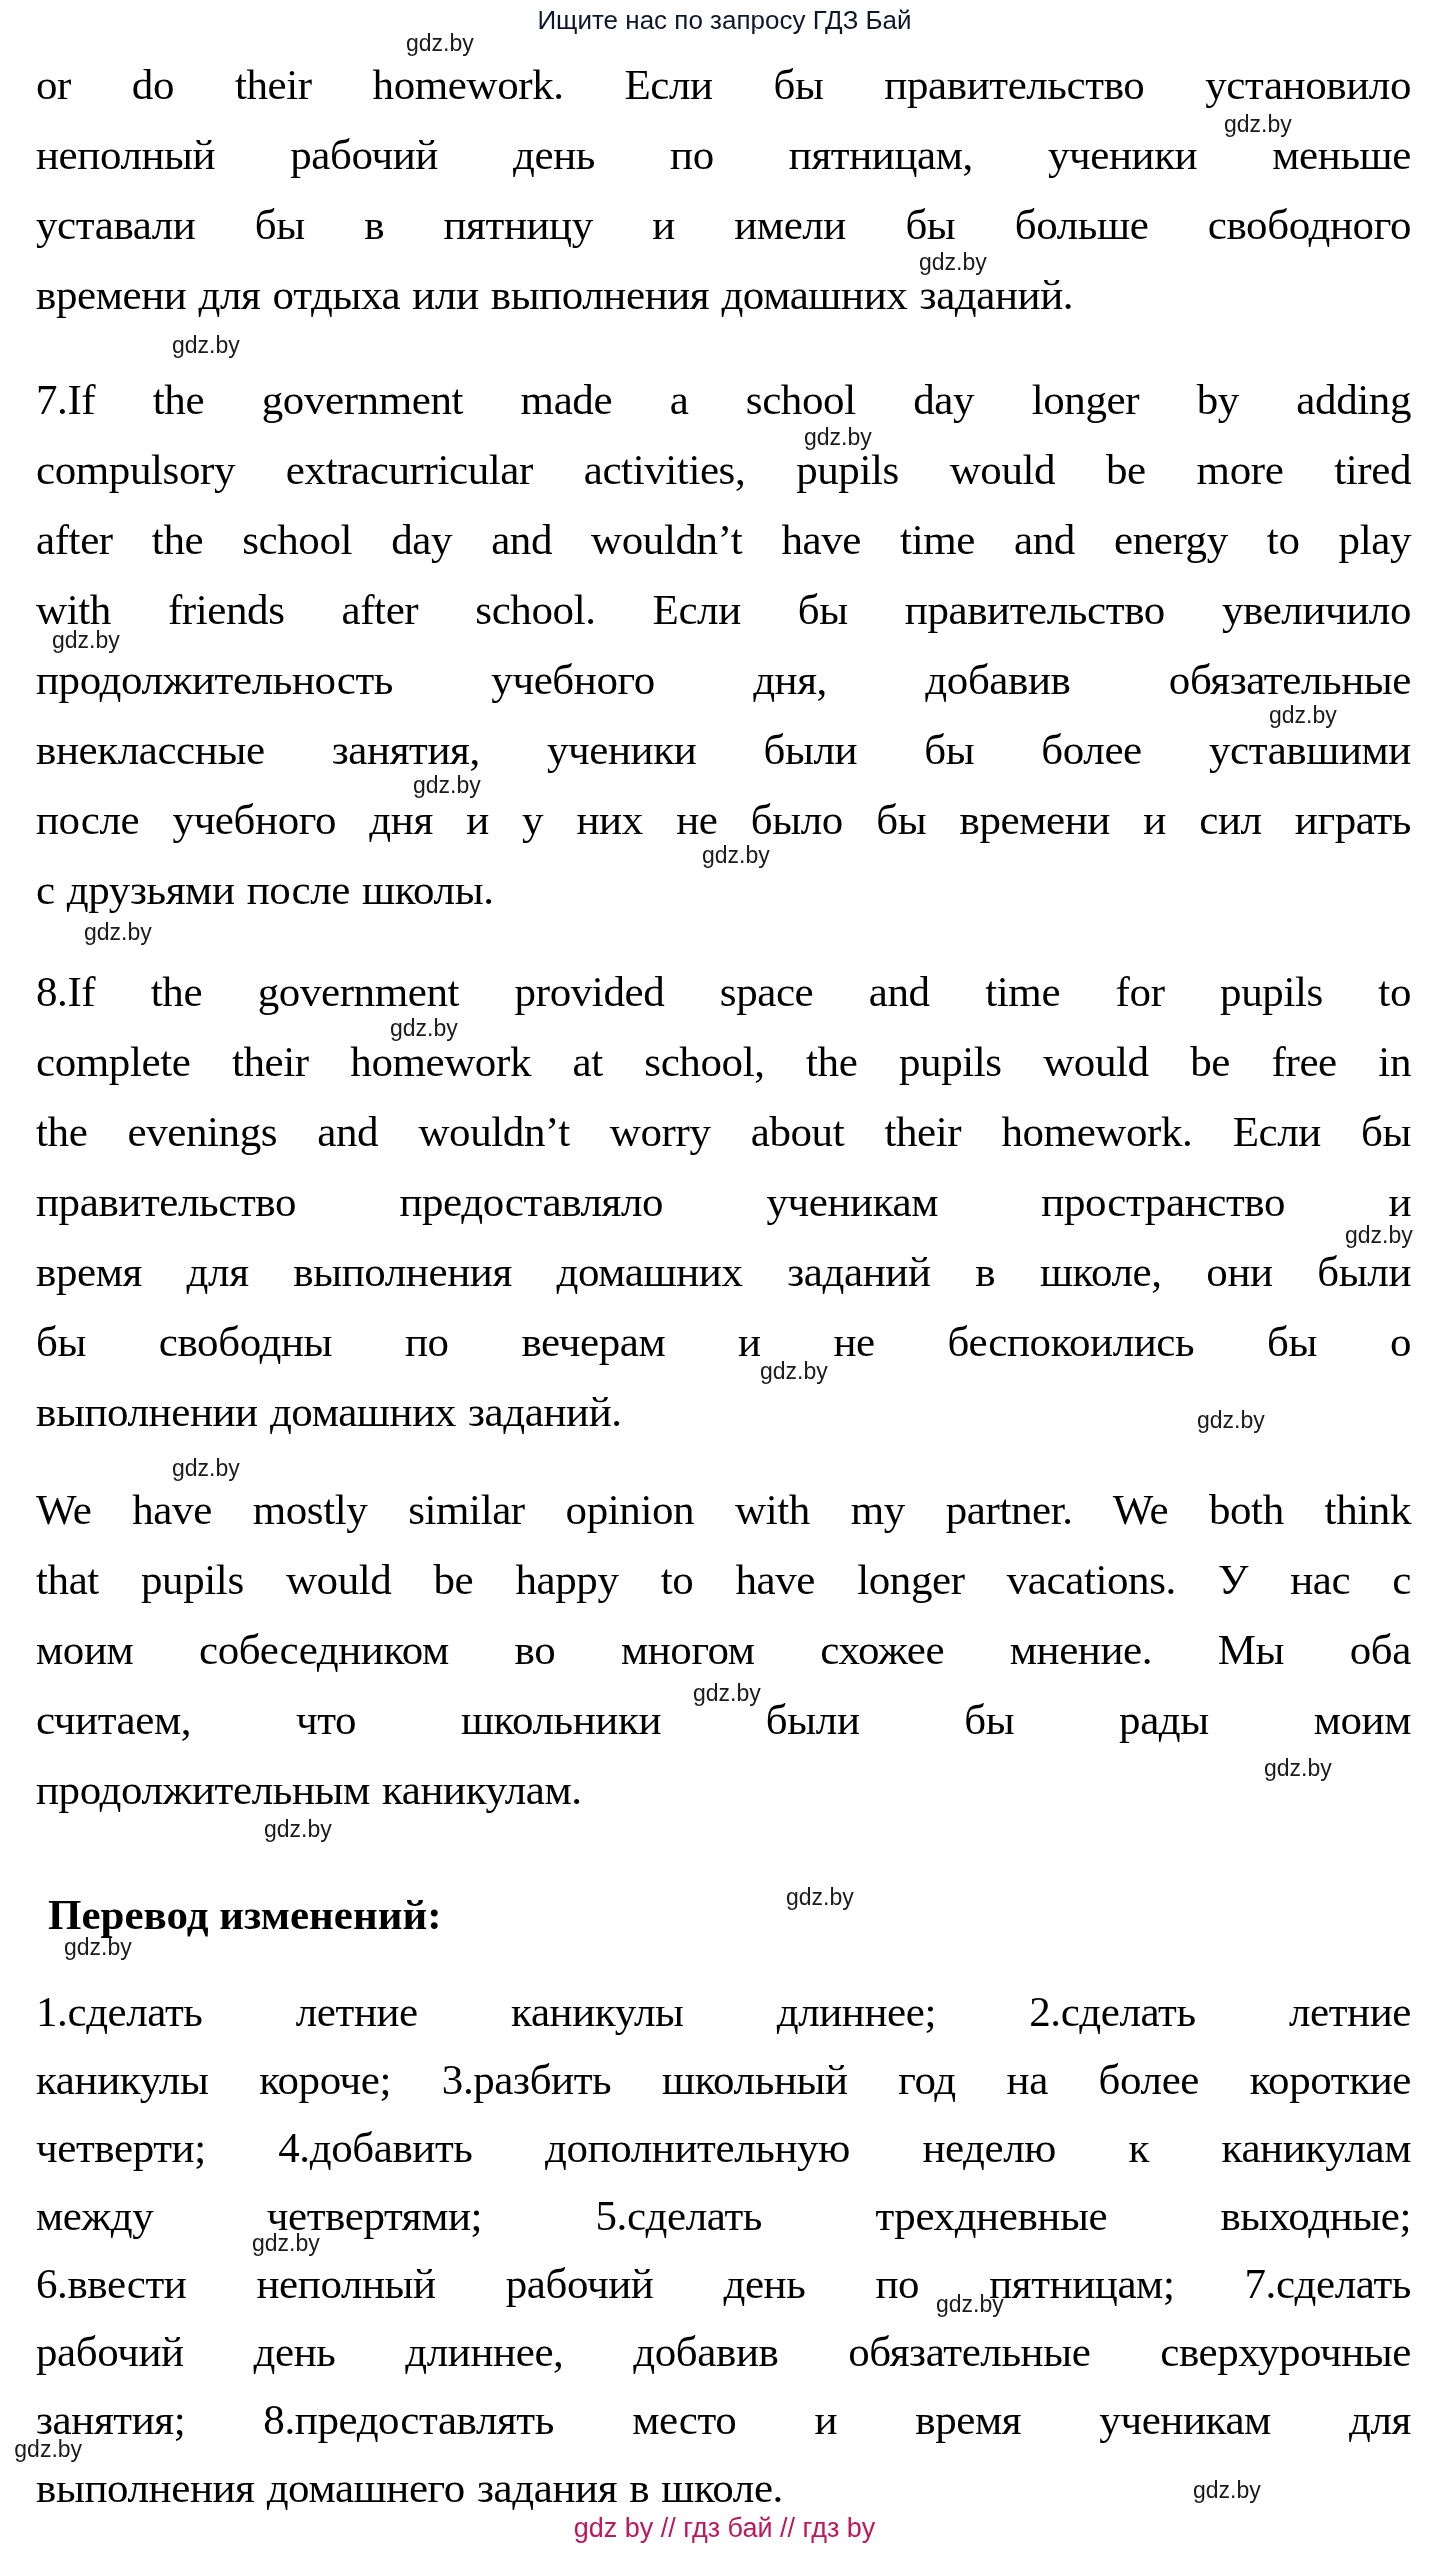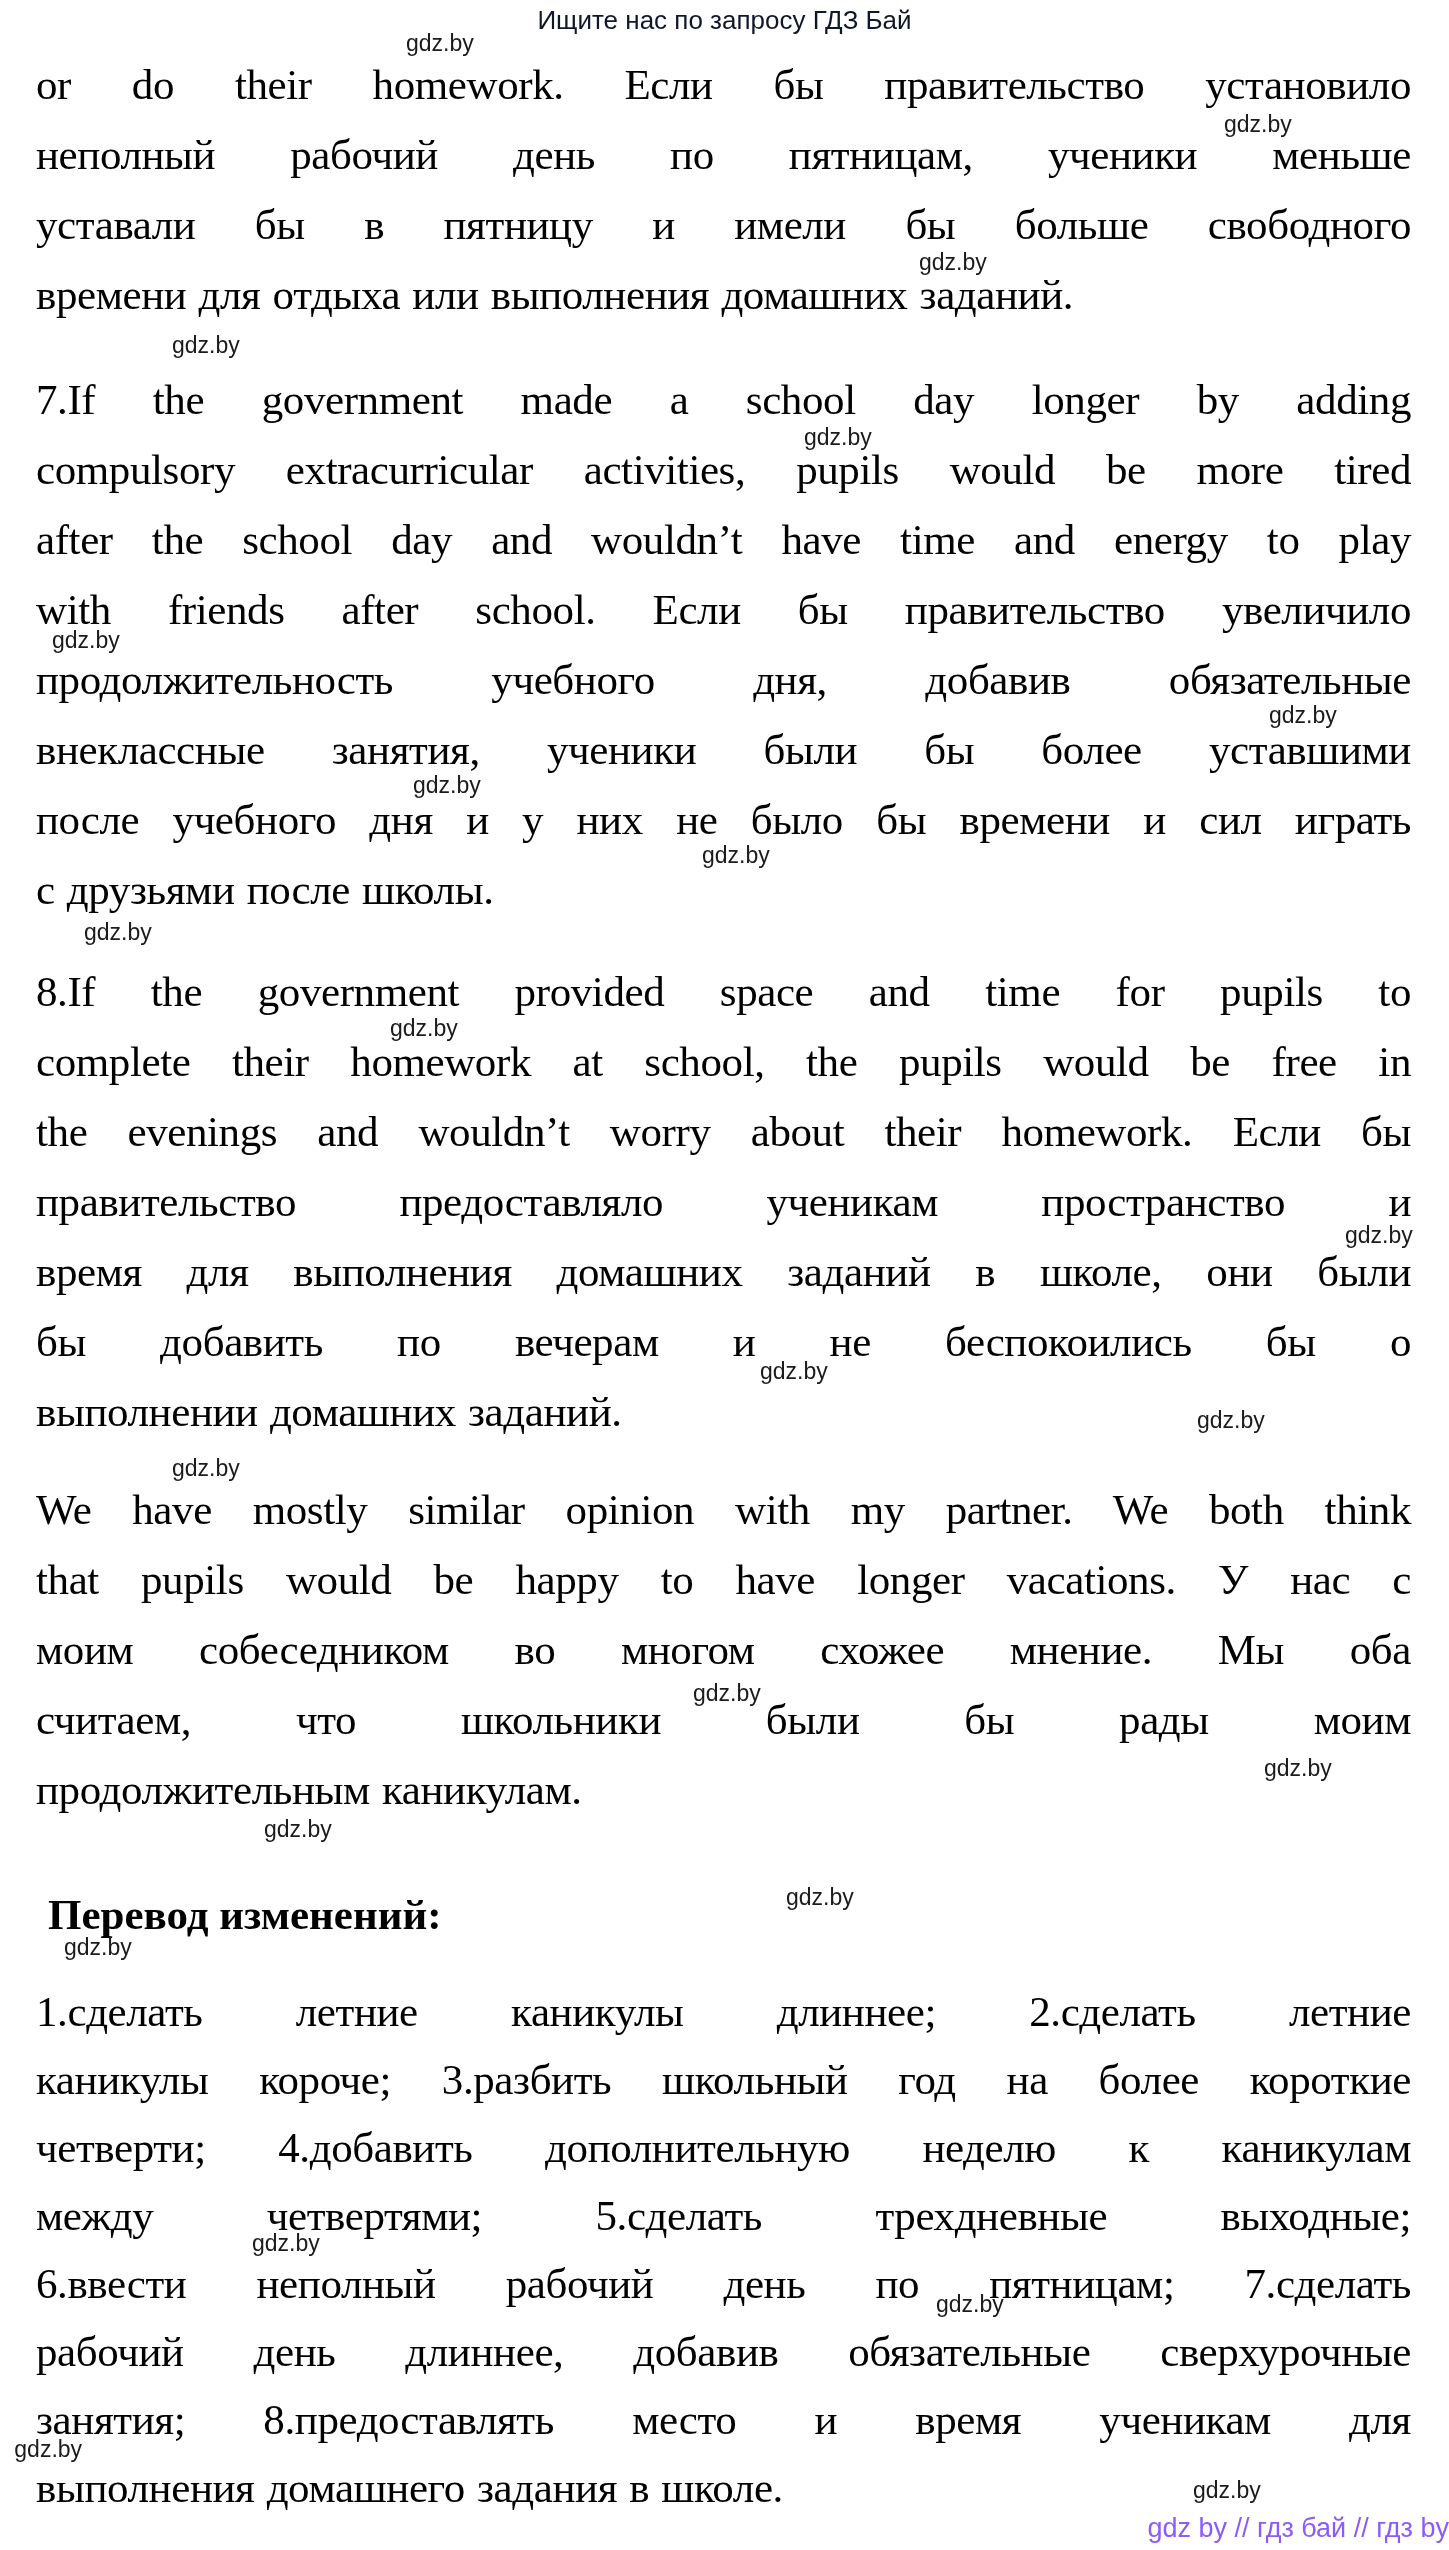--- a/index.html
+++ b/index.html
@@ -91,21 +91,21 @@
       <div class="jline">после учебного дня и у них не было бы времени и сил играть</div>
       <div class="jline">с друзьями после школы.</div>
     </div>
 
   <div class="para p8">
       <div class="jline">8.If the government provided space and time for pupils to</div>
       <div class="jline">complete their homework at school, the pupils would be free in</div>
       <div class="jline">the evenings and wouldn’t worry about their homework. Если бы</div>
       <div class="jline">правительство предоставляло ученикам пространство и</div>
       <div class="jline">время для выполнения домашних заданий в школе, они были</div>
-      <div class="jline">бы добавить по вечерам и не беспокоились бы о</div>
+      <div class="jline">бы свободны по вечерам и не беспокоились бы о</div>
       <div class="jline">выполнении домашних заданий.</div>
     </div>
 
   <div class="para pop">
       <div class="jline">We have mostly similar opinion with my partner. We both think</div>
       <div class="jline">that pupils would be happy to have longer vacations. У нас с</div>
       <div class="jline">моим собеседником во многом схожее мнение. Мы оба</div>
       <div class="jline">считаем, что школьники были бы рады моим</div>
       <div class="jline">продолжительным каникулам.</div>
     </div>
@@ -143,16 +143,16 @@
       <span class="watermark" style="left: 1264px; top: 1755px;">gdz.by</span>
       <span class="watermark" style="left: 264px; top: 1816px;">gdz.by</span>
       <span class="watermark" style="left: 786px; top: 1884px;">gdz.by</span>
       <span class="watermark" style="left: 64px; top: 1934px;">gdz.by</span>
       <span class="watermark" style="left: 252px; top: 2230px;">gdz.by</span>
       <span class="watermark" style="left: 936px; top: 2291px;">gdz.by</span>
       <span class="watermark" style="left: 14.3px; top: 2436px;">gdz.by</span>
       <span class="watermark" style="left: 1193px; top: 2477px;">gdz.by</span>
     </div>
 
-  <div class="site-footer" style="color: #8b5cf6; text-align: right;">gdz by  //  гдз бай  //  гдз by</div>
+  <div class="site-footer" style="color: #be185d;">gdz by  //  гдз бай  //  гдз by</div>
 
 </div>
 
 
 </body></html>

